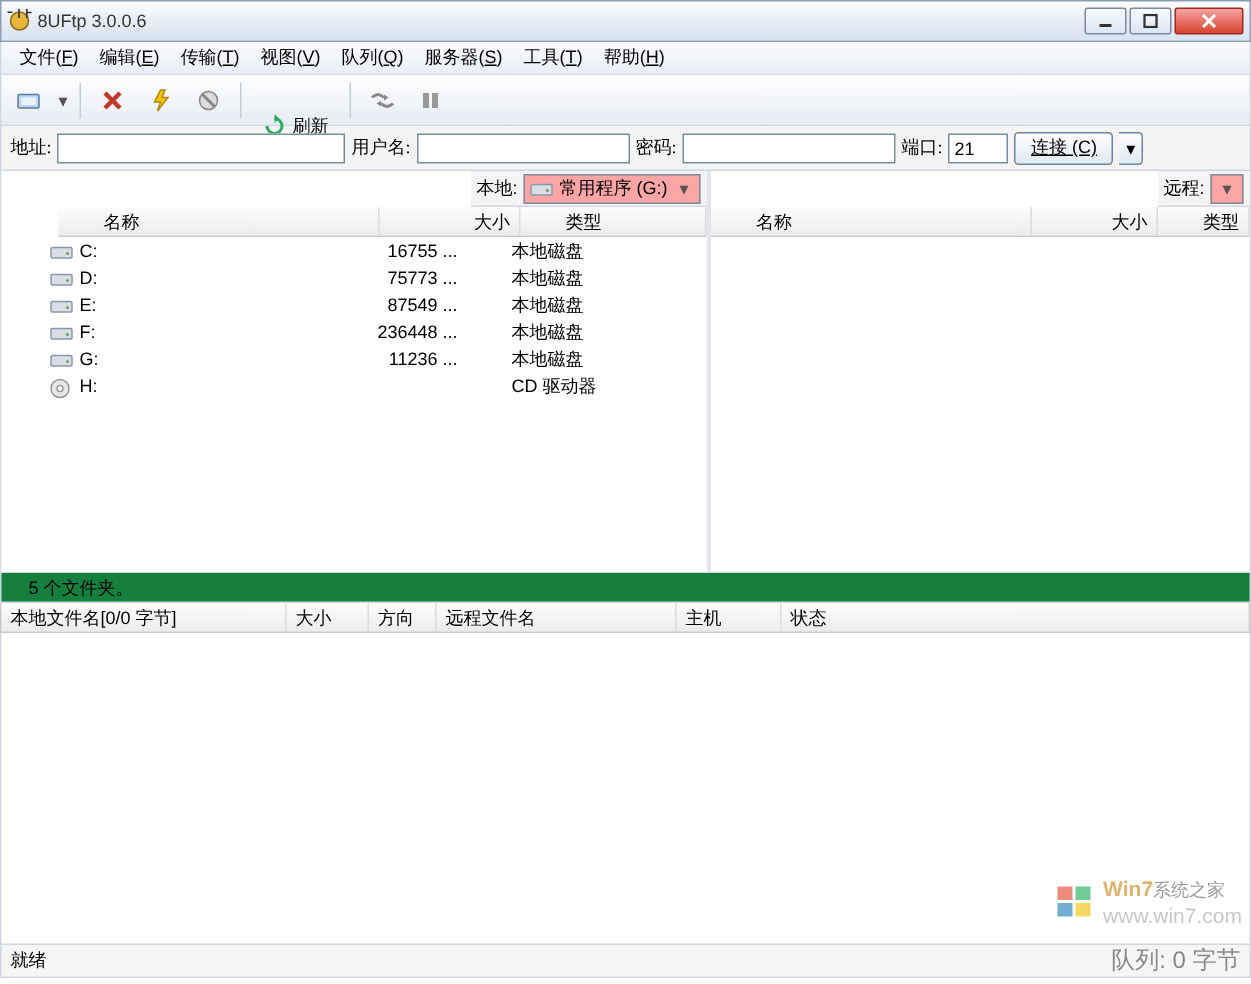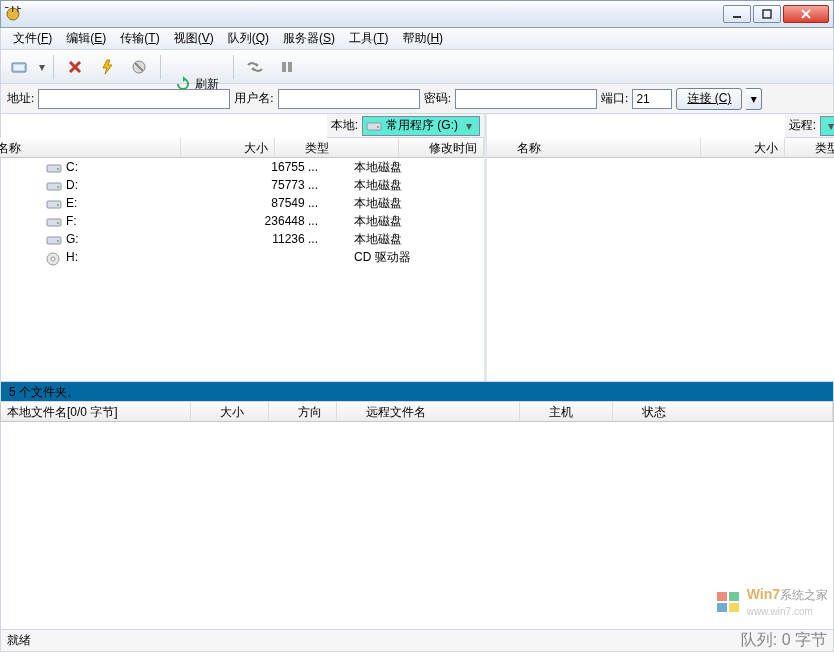--- a/index.html
+++ b/index.html
@@ -26,36 +26,36 @@
 .connbar input[type=text], .connbar input[type=password] { height:20px; border:1px solid #7a8aa0; background:#fff; padding:0 3px; }
 .connbtn { height:22px; padding:0 10px; background:linear-gradient(#fdfdfd,#e2e9f3); border:1px solid #6f82a0; border-radius:3px; cursor:pointer; }
 .drop-arrow { width:16px; height:22px; border:1px solid #6f82a0; border-left:none; background:linear-gradient(#fdfdfd,#e2e9f3); display:flex; align-items:center; justify-content:center; cursor:pointer; border-radius:0 3px 3px 0;}
 
 .panes { display:flex; height: 268px; border:1px solid #d0d7e2; border-top:none; }
 .pane { display:flex; flex-direction:column; background:#fff;align-items:flex-end; }
 .pane.local { width: 486px; border-right: 3px solid #e2e6ec; }
 .pane.remote { flex:1; }
 
 .pathbar { height:24px; background:#f4f4f4; border-bottom:1px solid #d0d7e2; display:flex; align-items:center; padding:0 4px; gap:4px; }
-.pathbar .combo { flex:1; height:20px; border:1px solid #7a8aa0; background:#5eead4; display:flex; align-items:center; padding:0 3px; gap:4px; }
+.pathbar .combo { flex:1; height:20px; border:1px solid #7a8aa0; background:#fca5a5; display:flex; align-items:center; padding:0 3px; gap:4px; }
 .combo .dd { margin-left:auto; width:14px; text-align:center; cursor:pointer; color:#555; }
 
 .list-header { height:20px; background:linear-gradient(#fdfdfd,#ececec); border-bottom:1px solid #c7c7c7; display:flex; }
 .list-header .col, .row .cell { border-right:1px solid #dcdcdc; padding:2px 6px; overflow:hidden; white-space:nowrap; text-overflow:ellipsis;margin-left:24px; }
 .list-body { flex:1; overflow:auto; background:#fff; position:relative; }
 .row { display:flex; height:18px; align-items:center; }
 .row .cell { border-right:none; }
 .drive-icon { width:16px; height:12px; display:inline-block; margin-right:4px; vertical-align:middle; }
 
 .scroll-stub { position:absolute; bottom:2px; left:10px; right:10px; height:16px; border:1px solid #c7c7c7; background:#f0f0f0; display:flex; align-items:center; }
 .scroll-thumb { width:60px; height:12px; background:linear-gradient(#fdfdfd,#d9dee6); border:1px solid #9aa6b6; margin-left:110px; }
 
-.status-mid { height:20px; border:1px solid #d0d7e2; border-top:none; padding:2px 8px; background:#0369a1; }
-
-.queue-header { height:20px; background:linear-gradient(#fdfdfd,#ececec); border:1px solid #c7c7c7; border-top:none; display:flex;gap:23px; }
+.status-mid { height:20px; border:1px solid #d0d7e2; border-top:none; padding:2px 18px; background:#15803d; }
+
+.queue-header { height:20px; background:linear-gradient(#fdfdfd,#ececec); border:1px solid #c7c7c7; border-top:none; display:flex; }
 .queue-header .col { border-right:1px solid #dcdcdc; padding:2px 6px; }
 .queue-body { height:208px; border:1px solid #d0d7e2; border-top:none; background:#fff; }
 
 .statusbar { height:22px; border:1px solid #d0d7e2; border-top:none; display:flex; align-items:center; padding:0 6px; background:#f6f6f6;gap:45px; }
 .statusbar .right { margin-left:auto; color:#888; font-size:16px; }
 
 .watermark { position:absolute; right:6px; bottom:38px; opacity:0.65; font-size:13px; color:#666; display:flex; align-items:center; gap:4px; pointer-events:none; }
 .watermark b { color:#d08a1a; font-size:14px; }
 
 svg { display:block; }
@@ -63,20 +63,21 @@
 </head>
 <body>
 
 <div class="titlebar">
   <span class="icon">
     <svg width="16" height="16">
         <circle cx="8" cy="8" r="6" fill="#e8b43a" stroke="#8a6a1a"></circle>
         <text x="8" y="6" font-size="5" text-anchor="middle" fill="#333">FTP</text>
       </svg>
   </span>
+  <span class="title">8UFtp 3.0.0.6</span>
   <div class="winbtns">
     <div class="winbtn">
         <svg width="10" height="10">
           <line x1="1" y1="8" x2="9" y2="8" stroke="#333" stroke-width="2"></line>
         </svg>
       </div>
     <div class="winbtn">
         <svg width="10" height="10">
           <rect x="1" y="1" width="8" height="8" fill="none" stroke="#333" stroke-width="1.5"></rect>
         </svg>
@@ -176,21 +177,20 @@
             <circle cx="12" cy="7" r="1" fill="#6aa84f"></circle>
           </svg>
         <span>常用程序 (G:)</span>
         <span class="dd">▾</span>
       </div>
     </div>
     <div class="list-header">
       <div class="col" style="width:190px">名称</div>
       <div class="col" style="width:70px;text-align:right">大小</div>
       <div class="col" style="width:100px">类型</div>
-      <div class="col" style="flex:1">修改时间</div>
     </div>
     <div class="list-body" id="local-rows">
         <div class="row">
           <div class="cell" style="width:190px"><span class="drive-icon"><svg width="16" height="12">
                 <rect x="1" y="3" width="14" height="7" rx="1" fill="#d9dee6" stroke="#8a98ab"></rect>
                 <circle cx="12" cy="7" r="1" fill="#6aa84f"></circle>
               </svg></span>C:</div>
           <div class="cell" style="width:70px;text-align:right">16755 ...</div>
           <div class="cell" style="width:100px">本地磁盘</div>
           <div class="cell" style="flex:1"></div>
@@ -280,14 +280,14 @@
   <span class="right">队列: 0 字节</span>
 </div>
 
 <div class="watermark">
   <svg width="28" height="24">
     <rect x="2" y="2" width="10" height="9" fill="#e74c3c"></rect>
       <rect x="14" y="2" width="10" height="9" fill="#27ae60"></rect>
     <rect x="2" y="13" width="10" height="9" fill="#2980b9"></rect>
       <rect x="14" y="13" width="10" height="9" fill="#f1c40f"></rect>
   </svg>
-  <span><b>Win7</b><span>系统之家</span><br><span style="font-size:10px;color:#aaa">www.win7.com</span></span>
+  <span><b>Win7</b><span>系统之家</span><br><span style="font-size:14px;color:#aaa">www.win7.com</span></span>
 </div>
 
 </body></html>

